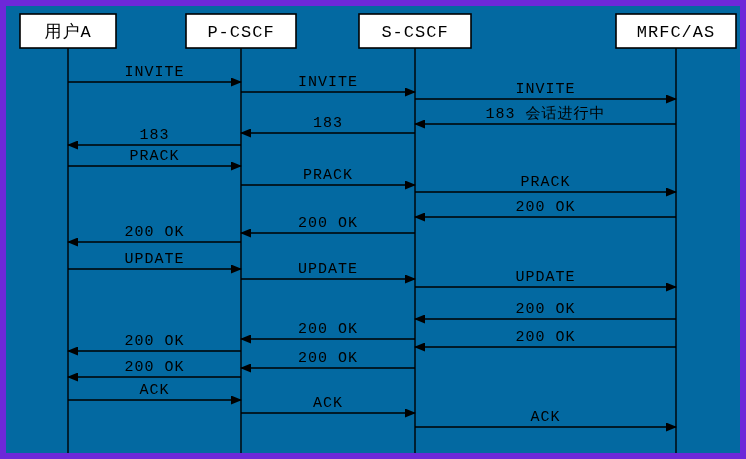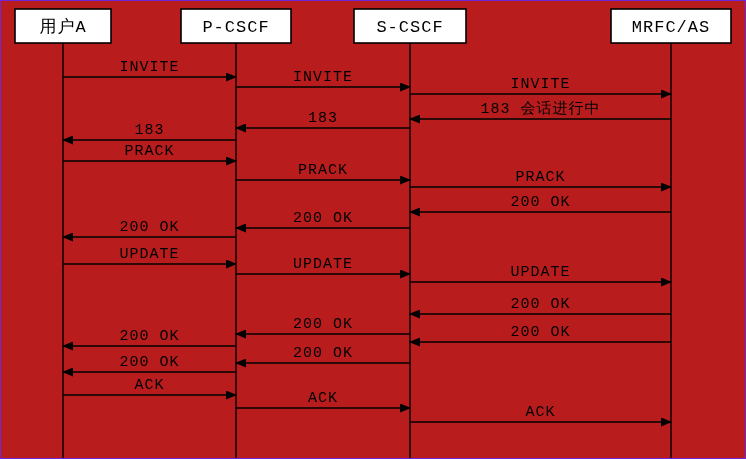--- a/index.html
+++ b/index.html
@@ -5,22 +5,22 @@
   html, body {
     margin: 0;
     padding: 0;
     background: #ffffff;
     font-family: "Liberation Mono", "DejaVu Sans Mono", monospace;
   }
   .page {
     position: relative;
     width: 746px;
     height: 459px;
-    background: #b91c1c;
-    border: 1px solid #6d28d9;
+    background: #0369a1;
+    border: 6px solid #6d28d9;
     box-sizing: border-box;
     overflow: hidden;
   }
   svg text {
     fill: #000000;
     font-family: "Liberation Mono", "DejaVu Sans Mono", monospace;
   }
   .actor-label {
     font-size: 17px;
     font-weight: 500;

